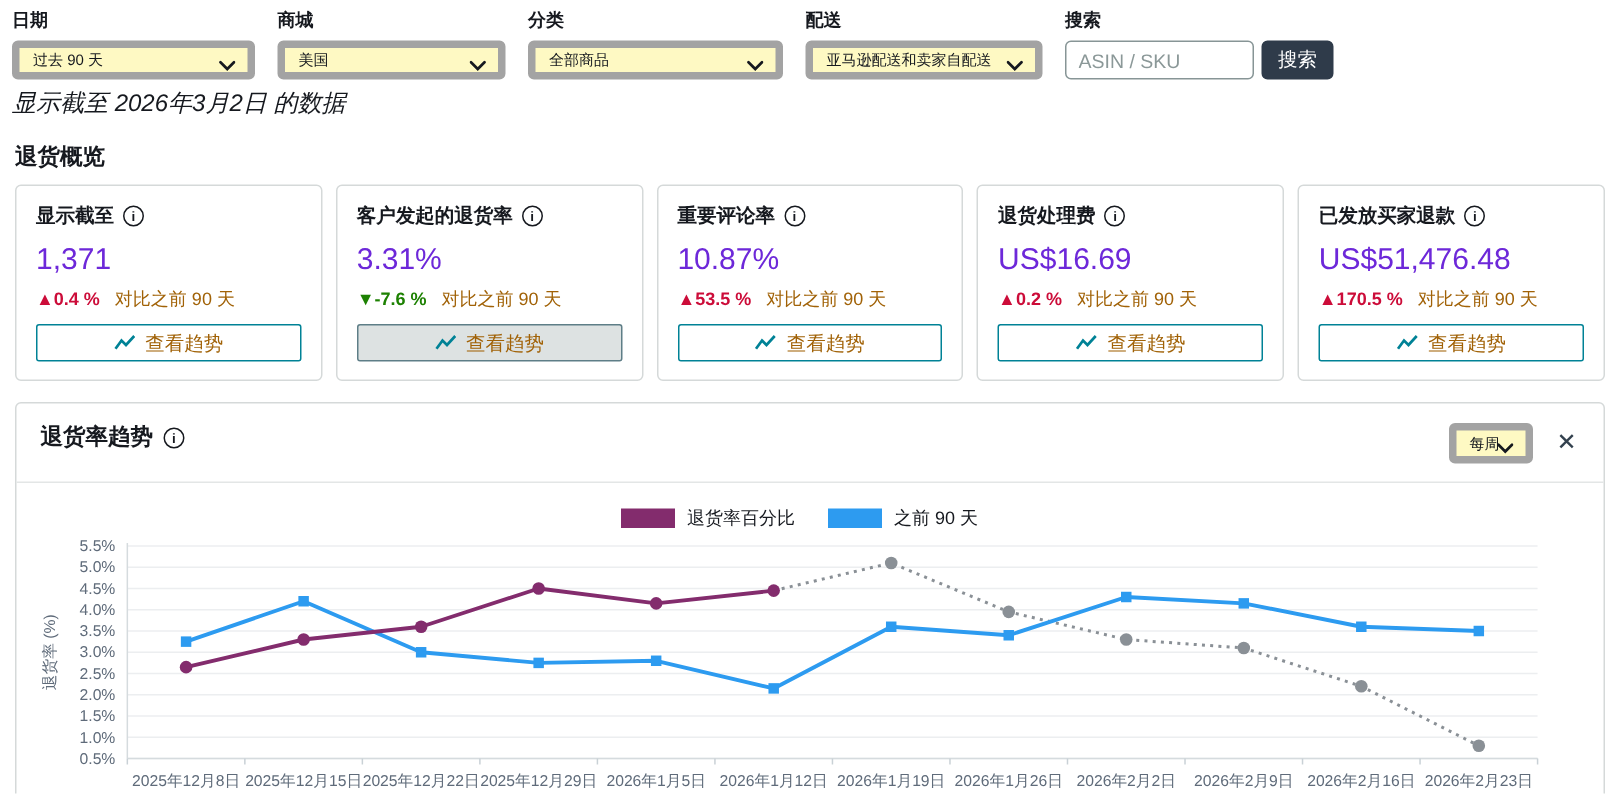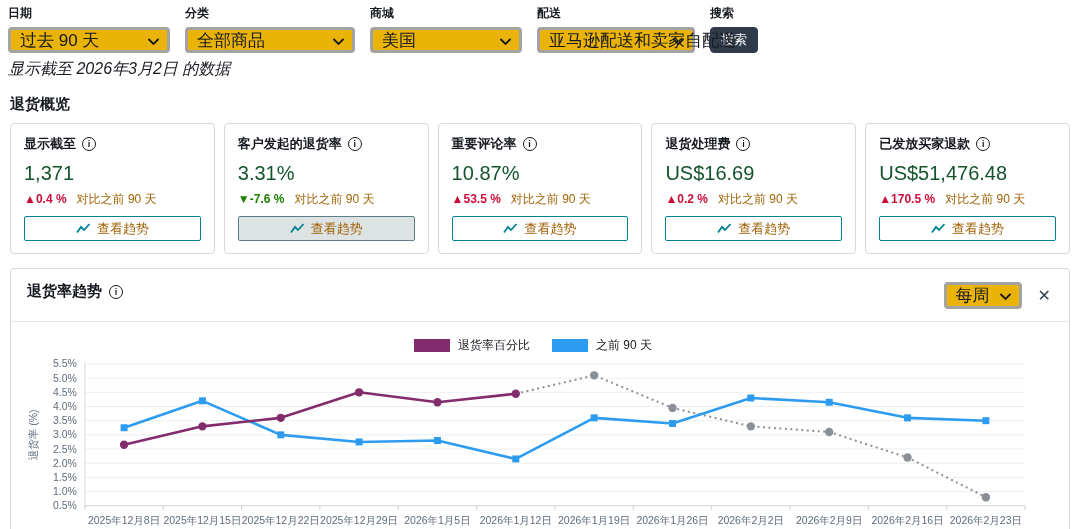--- a/index.html
+++ b/index.html
@@ -8,23 +8,23 @@
     width:1080px; height:529px; background:#fff; overflow:hidden;
     font-family:"Liberation Sans","DejaVu Sans",sans-serif;
     color:#16191F; font-size:13px;
   }
 
   
   .filters { display:flex; align-items:flex-start; padding:5px 0 0 8px; gap:15px; }
   .filter-group { display:flex; flex-direction:column; }
   .filter-label { font-size:12px; font-weight:bold; color:#16191F; margin-bottom:5px; }
   .select {
-    position:relative; height:26px; border:3px solid #a3a3a3; border-radius:4px;
-    background:#eab308; display:flex; align-items:center; padding:0 26px 0 9px;
-    font-size:17px; color:#16191F; cursor:pointer; white-space:nowrap;
+    position:relative; height:26px; border:5px solid #a3a3a3; border-radius:4px;
+    background:#fef9c3; display:flex; align-items:center; padding:0 26px 0 9px;
+    font-size:10px; color:#16191F; cursor:pointer; white-space:nowrap;
   }
   .select .chev { position:absolute; right:8px; top:8px; }
   .w-date  { width:162px; } .w-mkt { width:152px; } .w-cat { width:170px; } .w-ful { width:158px; }
   .search-wrap { display:flex; gap:5px; }
   .search-input {
     width:126px; height:26px; border:1px solid #879596; border-radius:4px;
     padding:0 8px; font-size:13px; font-family:inherit; color:#16191F; outline:none;
   }
   .search-input::placeholder { color:#8B9898; }
   .search-btn {
@@ -34,21 +34,21 @@
   .asof-note { font-size:16px; font-style:italic; margin:6px 0 0 8px; color:#16191F; }
 
   
   .section-title { font-size:15px; font-weight:bold; margin:15px 0 9px 10px; }
   .cards { display:flex; gap:9px; padding:0 10px; }
   .card {
     flex:1; border:1px solid #D5D9D9; border-radius:4px; background:#fff;
     padding:11px 13px 12px; min-height:101px;
   }
   .card-title { font-size:13px; font-weight:bold; display:flex; align-items:center; gap:6px; }
-  .card-value { font-size:20px; margin-top:9px; color:#14532d; }
+  .card-value { font-size:20px; margin-top:9px; color:#6d28d9; }
   .card-trend { font-size:12px; margin-top:6px; white-space:nowrap; }
   .chg { font-weight:bold; }
   .chg.up   { color:#CC0C39; }
   .chg.down { color:#1D8102; }
   .compare { color:#a16207; margin-left:10px; }
   .trend-btn {
     margin-top:8px; width:100%; height:25px; border:1px solid #008296; border-radius:2px;
     background:#fff; color:#a16207; font-size:13px; font-family:inherit; cursor:pointer;
     display:flex; align-items:center; justify-content:center; gap:6px;
   }
@@ -58,21 +58,21 @@
     width:14px; height:14px; border:1px solid #16191F; border-radius:50%;
     font-size:9px; font-weight:bold; line-height:12px; text-align:center;
     display:inline-block; color:#16191F; flex:0 0 auto; font-style:normal; cursor:pointer;
   }
 
   
   .panel { margin:14px 10px 0; border:1px solid #D5D9D9; border-radius:4px; background:#fff; }
   .panel-header { display:flex; align-items:flex-start; padding:13px 16px 12px; border-bottom:1px solid #E3E6E6; }
   .panel-title { font-size:15px; font-weight:bold; display:flex; align-items:center; gap:7px; }
   .panel-right { margin-left:auto; display:flex; align-items:center; gap:14px; }
-  .freq-select { width:78px; height:27px; }
+  .freq-select { width:56px; height:27px; }
   .close-x { font-size:16px; color:#33414E; cursor:pointer; line-height:1; padding:2px; }
 
   .legend { display:flex; justify-content:center; align-items:center; gap:8px; margin:15px 0 0; font-size:12px; color:#16191F; }
   .legend-swatch { width:36px; height:13px; display:inline-block; }
   .legend-label { margin-right:14px; }
 
   .chart-wrap { padding:2px 12px 0; }
   .chart-wrap svg { display:block; width:100%; }
 </style>
 </head>
@@ -82,49 +82,50 @@
   <div class="filter-group">
     <span class="filter-label">日期</span>
     <div class="select w-date">
       <span>过去 90 天</span>
       <svg class="chev" width="11" height="8" viewBox="0 0 11 8">
           <polyline points="1,1.5 5.5,6 10,1.5" fill="none" stroke="#16191F" stroke-width="1.8" stroke-linecap="round"></polyline>
         </svg>
     </div>
   </div>
   <div class="filter-group">
+    <span class="filter-label">商城</span>
+    <div class="select w-mkt">
+      <span>美国</span>
+      <svg class="chev" width="11" height="8" viewBox="0 0 11 8">
+          <polyline points="1,1.5 5.5,6 10,1.5" fill="none" stroke="#16191F" stroke-width="1.8" stroke-linecap="round"></polyline>
+        </svg>
+    </div>
+  </div>
+  <div class="filter-group">
     <span class="filter-label">分类</span>
     <div class="select w-cat">
       <span>全部商品</span>
       <svg class="chev" width="11" height="8" viewBox="0 0 11 8">
           <polyline points="1,1.5 5.5,6 10,1.5" fill="none" stroke="#16191F" stroke-width="1.8" stroke-linecap="round"></polyline>
         </svg>
     </div>
   </div>
   <div class="filter-group">
-    <span class="filter-label">商城</span>
-    <div class="select w-mkt">
-      <span>美国</span>
-      <svg class="chev" width="11" height="8" viewBox="0 0 11 8">
-          <polyline points="1,1.5 5.5,6 10,1.5" fill="none" stroke="#16191F" stroke-width="1.8" stroke-linecap="round"></polyline>
-        </svg>
-    </div>
-  </div>
-  <div class="filter-group">
     <span class="filter-label">配送</span>
     <div class="select w-ful">
       <span>亚马逊配送和卖家自配送</span>
       <svg class="chev" width="11" height="8" viewBox="0 0 11 8">
           <polyline points="1,1.5 5.5,6 10,1.5" fill="none" stroke="#16191F" stroke-width="1.8" stroke-linecap="round"></polyline>
         </svg>
     </div>
   </div>
   <div class="filter-group">
     <span class="filter-label">搜索</span>
     <div class="search-wrap">
+      <input class="search-input" type="text" placeholder="ASIN / SKU" style="">
       <button class="search-btn">搜索</button>
     </div>
   </div>
 </div>
 <div class="asof-note">显示截至 2026年3月2日 的数据</div>
 
 <div class="section-title">退货概览</div>
 <div class="cards">
 
   <div class="card">

